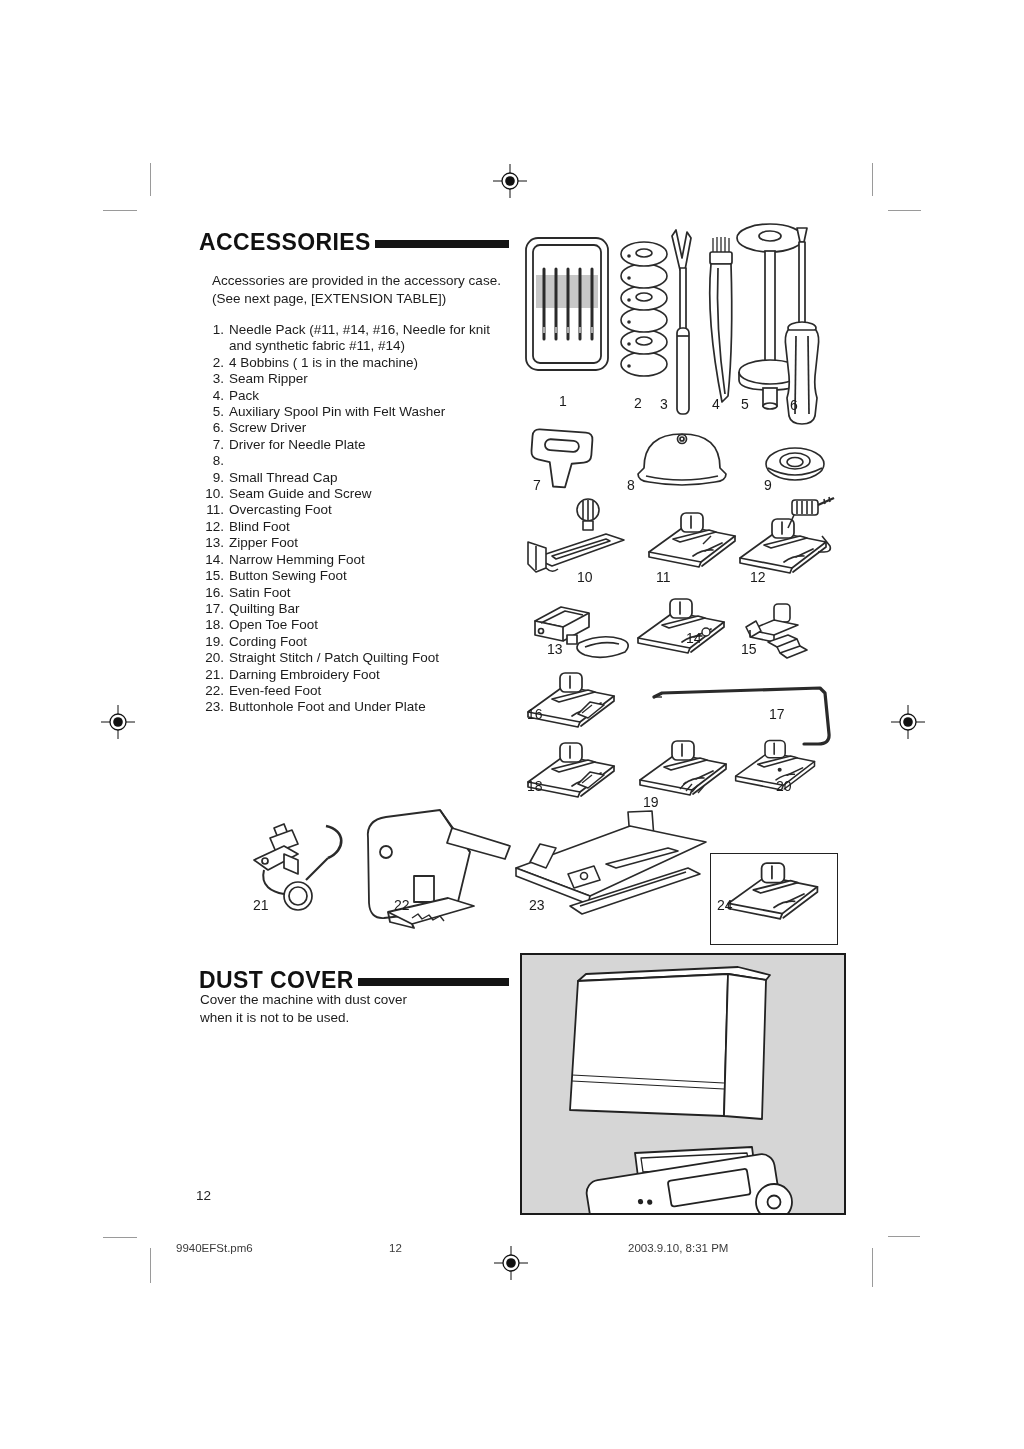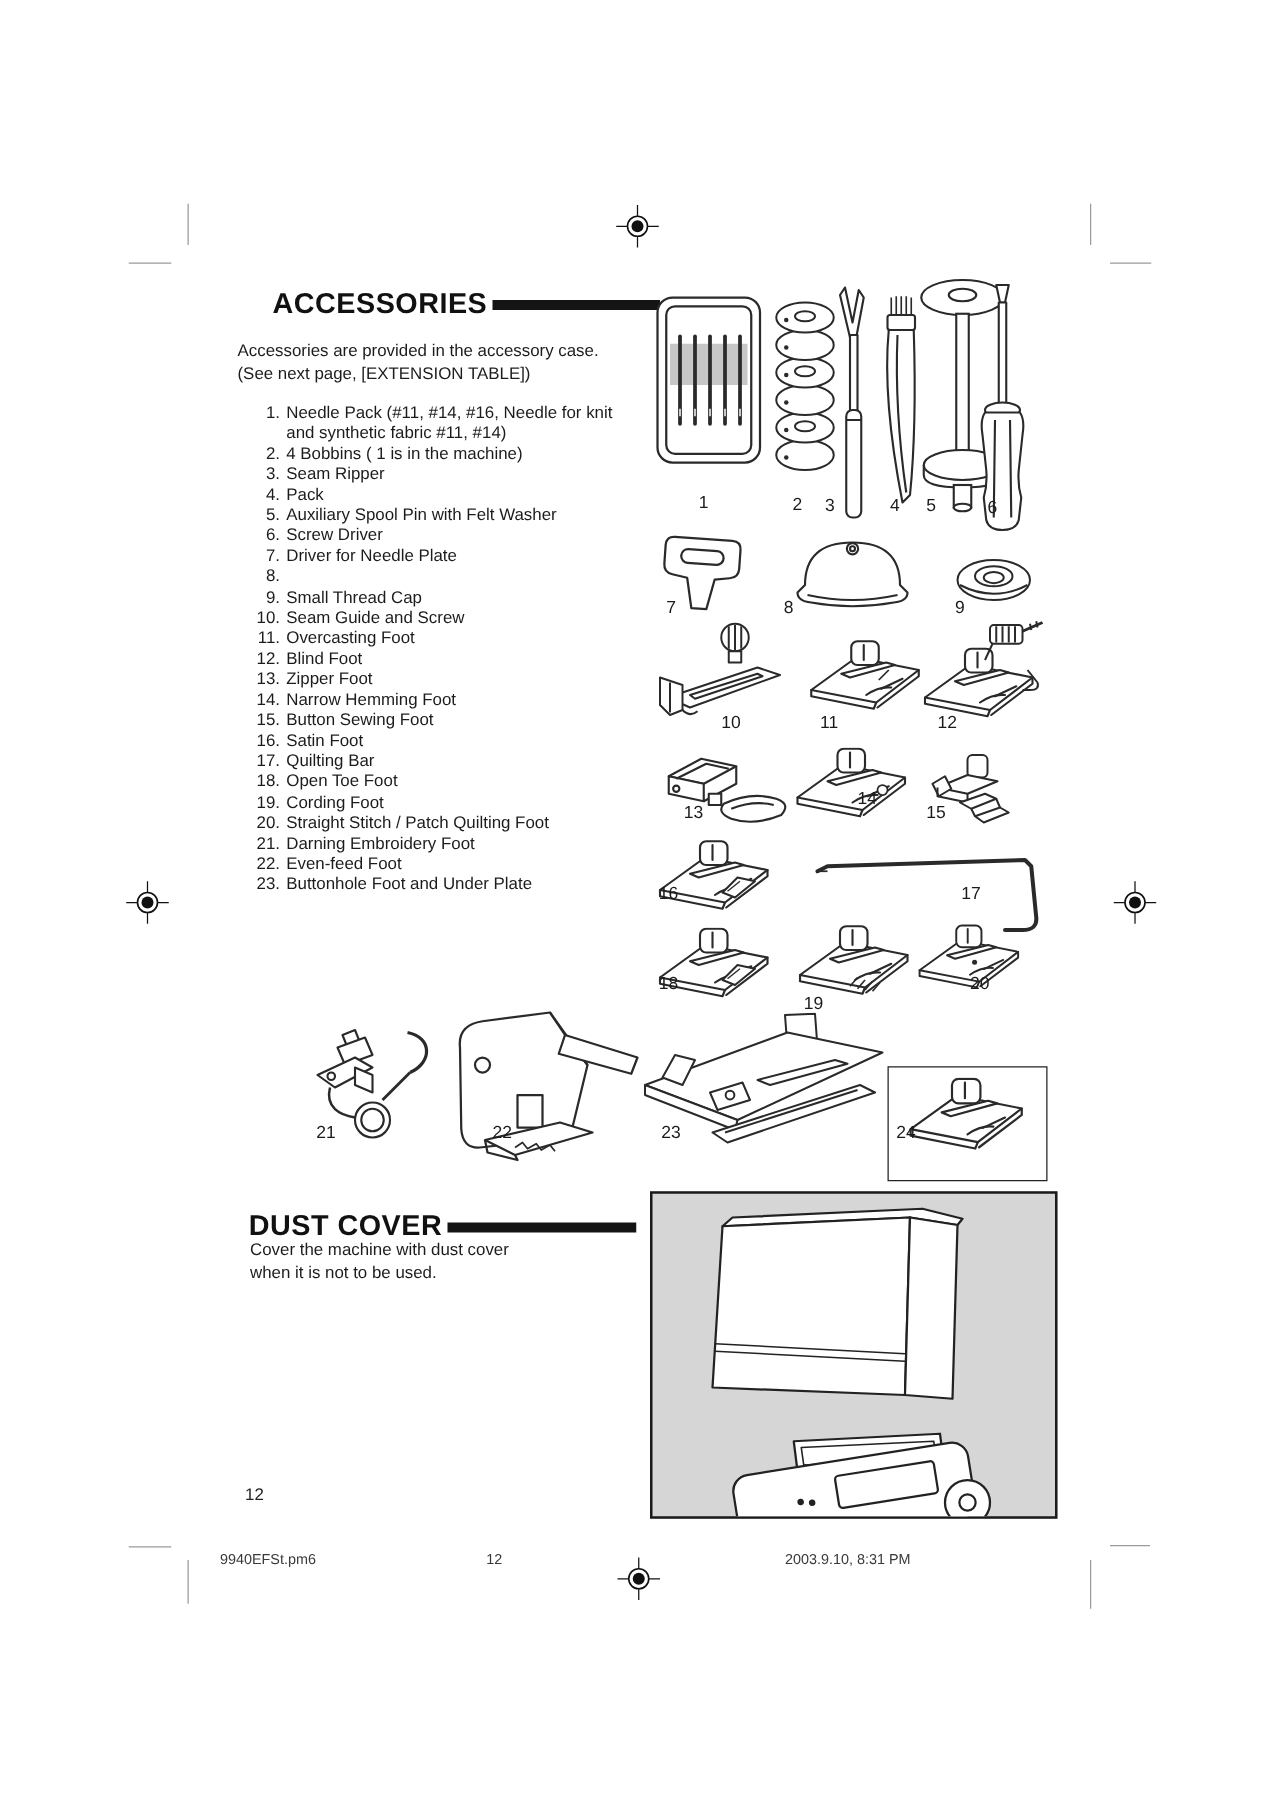--- a/index.html
+++ b/index.html
@@ -80,26 +80,26 @@
   <svg class="reg" style="left:100px;top:704px;" viewBox="0 0 36 36">
       <use href="#greg"></use>
     </svg>
   <svg class="reg" style="left:890px;top:704px;" viewBox="0 0 36 36">
       <use href="#greg"></use>
     </svg>
   <svg class="reg" style="left:493px;top:1245px;" viewBox="0 0 36 36">
       <use href="#greg"></use>
     </svg>
 
-  <div class="sec-title" style="left:199px;top:229px;width:310px;margin-left:19px;">
+  <div class="sec-title" style="left:199px;top:229px;width:310px;">
     <h1>ACCESSORIES</h1>
     <div class="bar"></div>
   </div>
 
-  <div class="para" style="left:190px;top:272px;width:320px;">
+  <div class="para" style="left:212px;top:272px;width:320px;">
     <div>Accessories are provided in the accessory case.</div>
     <div>(See next page, [EXTENSION TABLE])</div>
   </div>
 
   <div class="acc-list">
     <div class="acc-item">
         <span class="num">1.</span>
         <span class="txt"><span class="l1">Needle Pack (#11, #14, #16, Needle for knit</span><div class="l2">and synthetic fabric #11, #14)</div></span>
       </div>
     <div class="acc-item">

